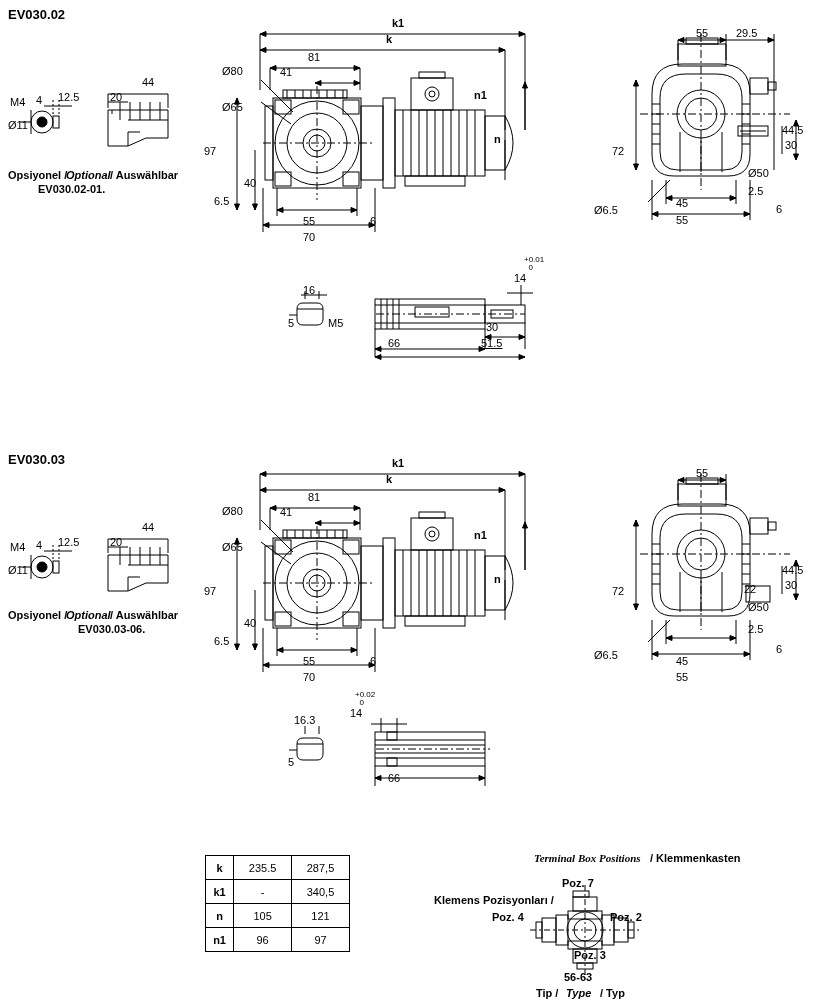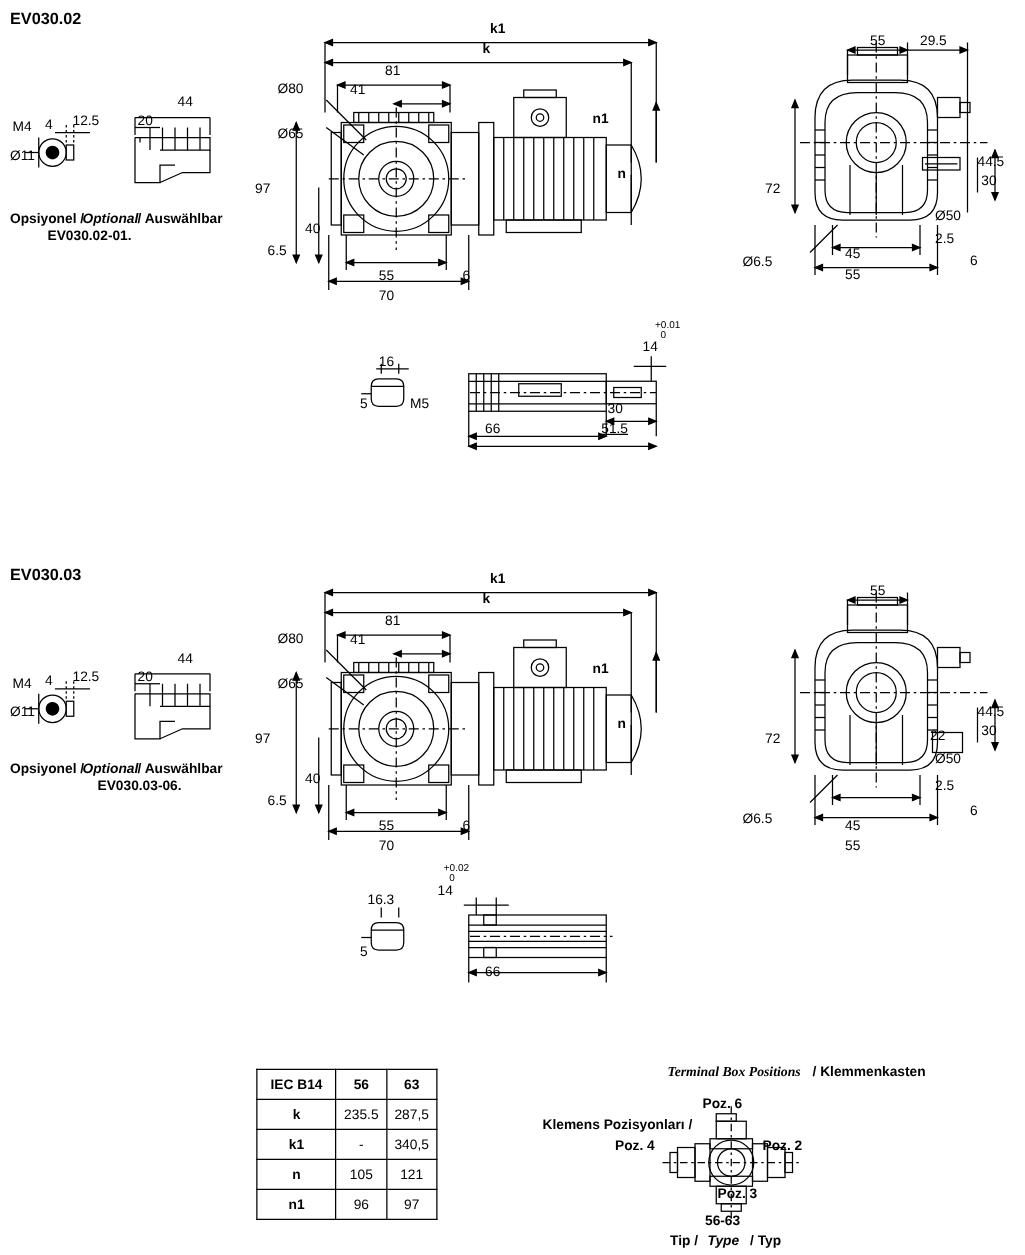--- a/index.html
+++ b/index.html
@@ -535,25 +535,20 @@
   </g>
 </svg>
 <div class="lbl" style="left:294px;top:715px;">16.3</div>
 <div class="lbl" style="left:288px;top:757px;">5</div>
 <div class="lbl" style="left:350px;top:708px;">14</div>
 <div class="lbl" style="left:355px;top:691px;font-size:8px;line-height:8px;">+0.02<br>&nbsp;&nbsp;0</div>
 <div class="lbl" style="left:388px;top:773px;">66</div>
 
 <table class="spec" style="left:205px;top:855px;width:145px;">
   <tbody>
-      <tr>
-    <td class="hd" style="width:65px;">IEC B14</td>
-    <td class="hd" style="width:40px;">56</td>
-    <td class="hd" style="width:40px;">63</td>
-  </tr>
   <tr>
     <td class="hd">k</td>
     <td>235.5</td>
     <td>287,5</td>
   </tr>
   <tr>
     <td class="hd">k1</td>
     <td>-</td>
     <td>340,5</td>
   </tr>
@@ -590,21 +585,21 @@
     <rect x="108" y="47" width="6" height="16"></rect>
 
     <rect x="48" y="36" width="34" height="8"></rect>
     <rect x="48" y="66" width="34" height="8"></rect>
     <rect x="36" y="40" width="12" height="30"></rect>
     <rect x="82" y="40" width="12" height="30"></rect>
     <line x1="65" y1="10" x2="65" y2="100" stroke-dasharray="6,3,2,3"></line>
     <line x1="10" y1="55" x2="120" y2="55" stroke-dasharray="6,3,2,3"></line>
   </g>
 </svg>
-<div class="lbl bold" style="left:562px;top:878px;">Poz. 6</div>
+<div class="lbl bold" style="left:562px;top:878px;">Poz. 7</div>
 <div class="lbl bold" style="left:610px;top:912px;">Poz. 2</div>
 <div class="lbl bold" style="left:574px;top:950px;">Poz. 3</div>
 <div class="lbl bold" style="left:492px;top:912px;">Poz. 4</div>
 
 <div class="lbl bold" style="left:564px;top:972px;">56-63</div>
 <div class="lbl bold" style="left:536px;top:988px;">Tip /</div>
 <div class="lbl bold ital" style="left:566px;top:988px;">Type</div>
 <div class="lbl bold" style="left:600px;top:988px;">/ Typ</div>
 
 </body></html>

